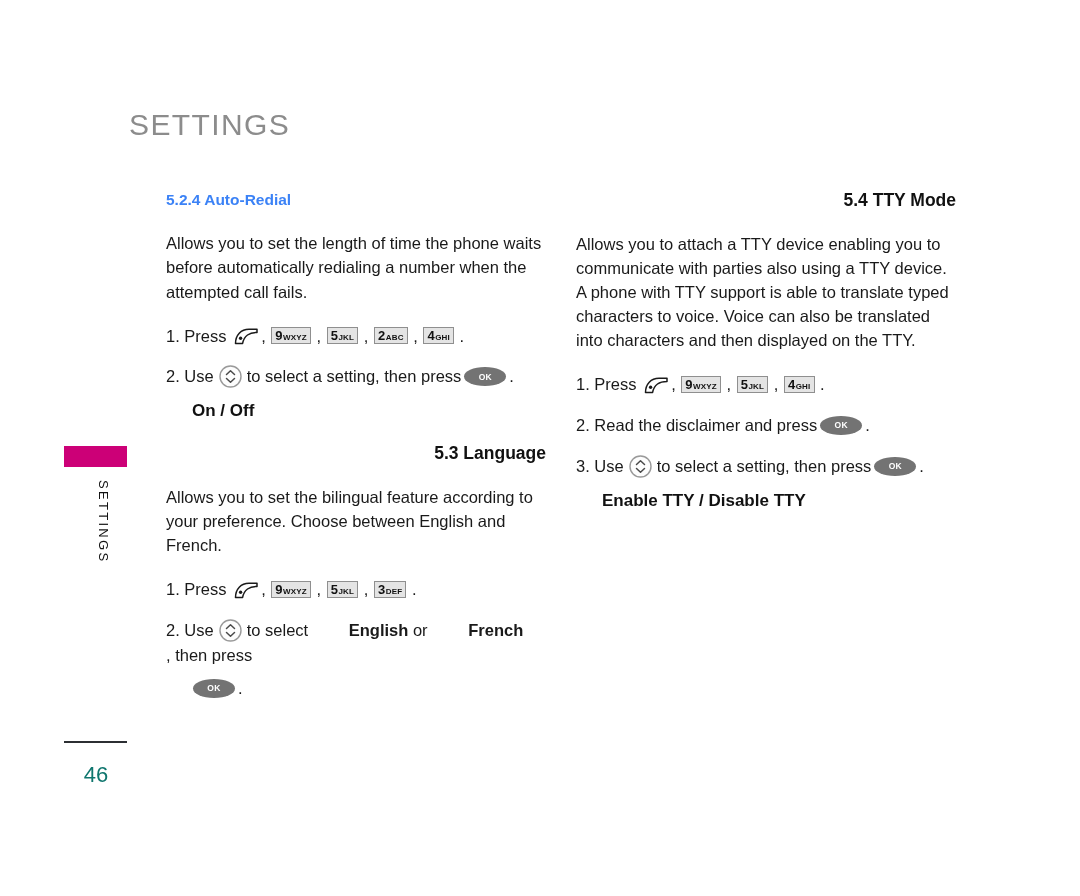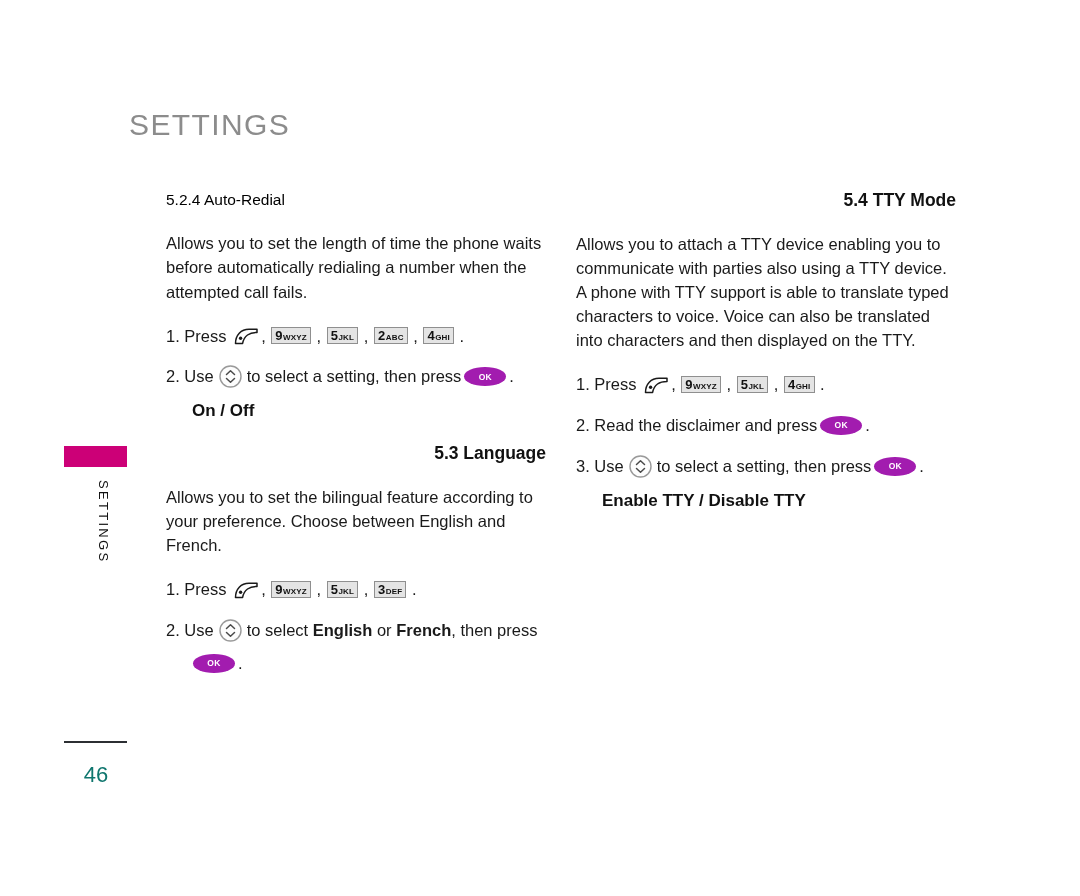--- a/index.html
+++ b/index.html
@@ -80,22 +80,22 @@
     position: absolute;
     top: 190px;
     width: 380px;
   }
   #col-left  { left: 166px; }
   #col-right { left: 576px; }
 
   
   .h-small {
     font-size: 15.5px;
-    font-weight: normal;
-    color: #000000;
+    font-weight: bold;
+    color: #3b82f6;
     margin: 0 0 22px 0;
     line-height: 1.25;
   }
   .h-large {
     font-size: 17.5px;
     font-weight: bold;
     color: #111;
     margin: 0 0 20px 0;
     line-height: 1.25;
     text-align: right;
@@ -112,20 +112,21 @@
     margin: 0 0 16px 0;
     color: #1a1a1a;
     display: flex;
     flex-wrap: wrap;
     align-items: center;
   }
   .step > * { flex: none; }
   .step .txt { white-space: pre; }
   .bold-val {
     font-weight: bold;
+    margin-left: 36px;
   }
   .sub-bold {
     font-size: 17px;
     font-weight: bold;
     color: #111;
     margin: -4px 0 22px 26px;
   }
   .note {
     font-size: 16.5px;
     line-height: 1.5;
@@ -178,21 +179,21 @@
     vertical-align: middle;
     margin: 0 4px;
   }
   .ok-icon {
     display: inline-flex;
     align-items: center;
     justify-content: center;
     width: 42px;
     height: 19px;
     border-radius: 50%;
-    background: #a21caf;
+    background: #737373;
     color: #ffffff;
     font-size: 8.5px;
     font-weight: bold;
     letter-spacing: 0.3px;
     vertical-align: middle;
     margin: 0 3px;
     line-height: 1;
   }
 </style>
 </head>

